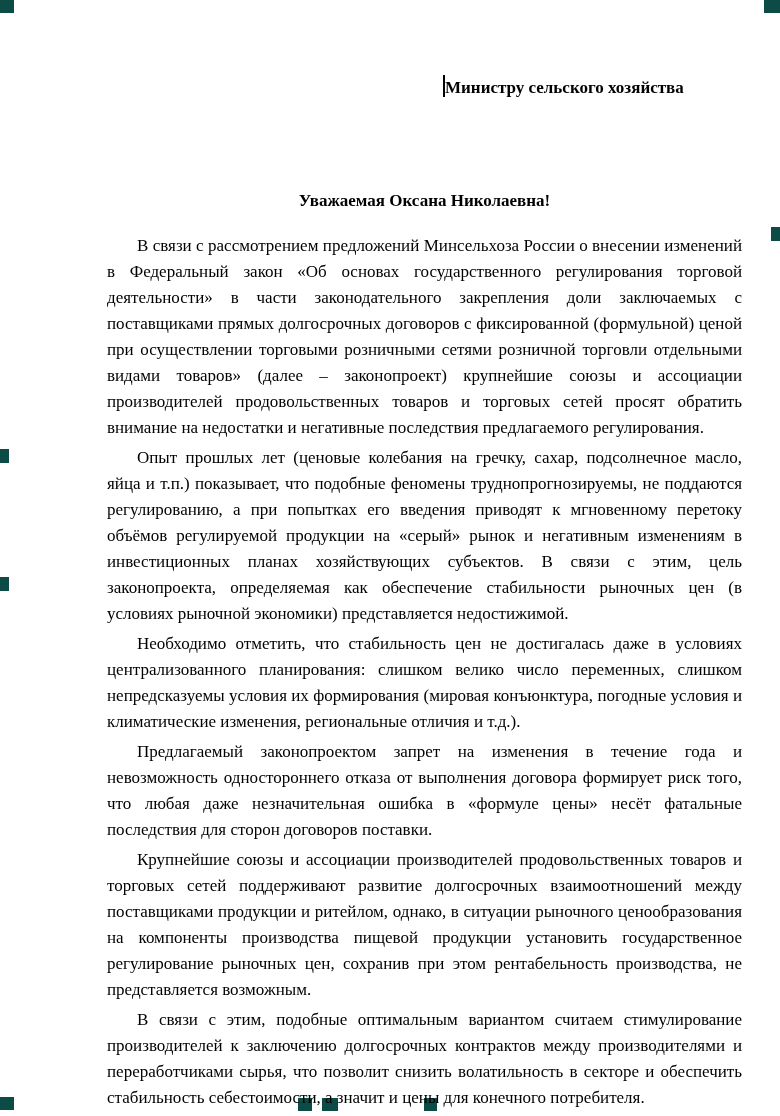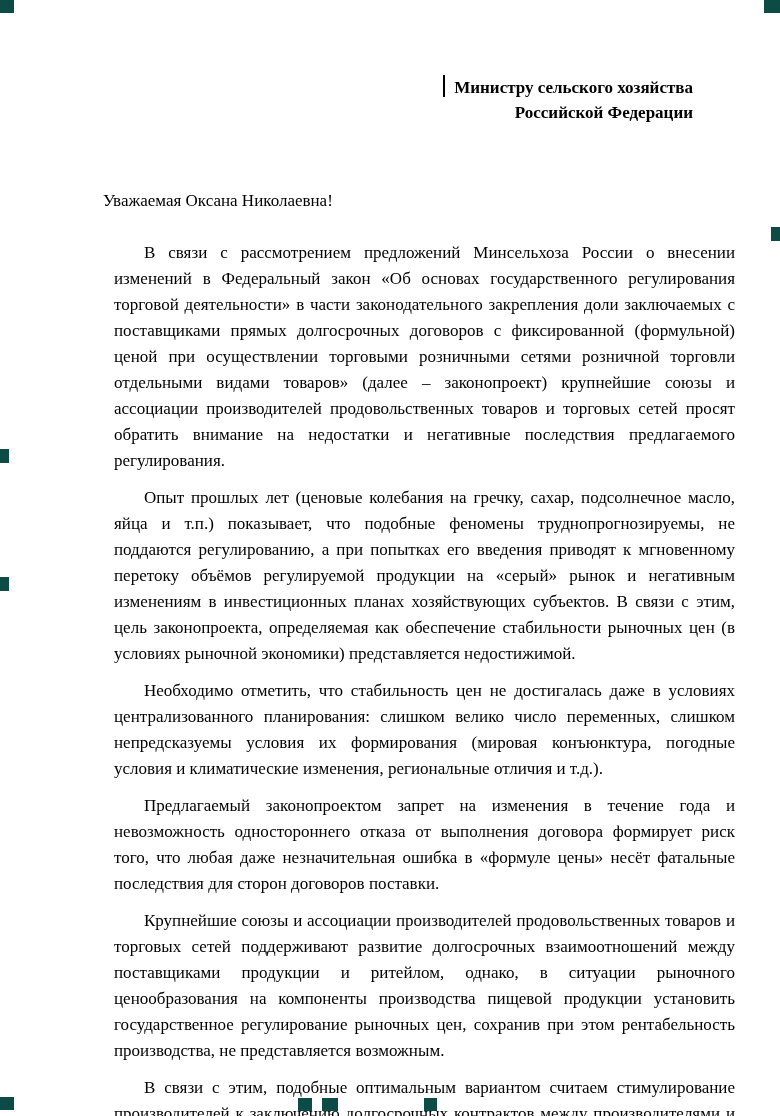--- a/index.html
+++ b/index.html
@@ -14,53 +14,54 @@
     background: #ffffff;
     font-family: "Liberation Serif", serif;
     color: #000000;
     overflow: hidden;
   }
   .recipient-block {
     position: absolute;
     left: 445px;
     top: 75px;
     width: 248px;
-    text-align: right;
+    text-align: left;
     font-weight: bold;
     font-size: 17px;
     line-height: 25px;
   }
   .text-cursor {
     position: absolute;
     left: 443px;
     top: 75px;
     width: 1.5px;
     height: 22px;
     background: #000000;
   }
   .salutation {
     position: absolute;
     left: 103px;
     top: 190px;
     width: 643px;
-    font-weight: normal;
+    text-align: center;
+    font-weight: bold;
     font-size: 17px;
     line-height: 22px;
   }
   .body-text {
     position: absolute;
     left: 103px;
     top: 229px;
     width: 643px;
     font-size: 17px;
     line-height: 26px;
     text-align: justify;
   }
   .body-text p {
-    margin: 11px;
+    margin: 4px;
     padding: 0;
     text-indent: 30px;
   }
   .edge-marker {
     position: absolute;
     background: #0d4b47;
   }
   .m-tl  { left: 0;    top: 6;     width: 14px; height: 13px; }
   .m-tr  { left: 764px; top: 6;    width: 16px; height: 13px; }
   .m-r1  { left: 771px; top: 227px; width: 9px;  height: 14px; }
@@ -83,21 +84,20 @@
   <div class="edge-marker m-l2"></div>
   <div class="edge-marker m-bl"></div>
   <div class="edge-marker m-bm1"></div>
   <div class="edge-marker m-bm2"></div>
   <div class="edge-marker m-bm3"></div>
 
   <div class="text-cursor"></div>
 
   <div class="recipient-block">
     <div>Министру сельского хозяйства</div>
-    <div>Российской Федерации</div>
   </div>
 
   <div class="salutation">Уважаемая Оксана Николаевна!</div>
 
   <div class="body-text">
     <p>В связи с рассмотрением предложений Минсельхоза России о внесении изменений в Федеральный закон «Об основах государственного регулирования торговой деятельности» в части законодательного закрепления доли заключаемых с поставщиками прямых долгосрочных договоров с фиксированной (формульной) ценой при осуществлении торговыми розничными сетями розничной торговли отдельными видами товаров» (далее – законопроект) крупнейшие союзы и ассоциации производителей продовольственных товаров и торговых сетей просят обратить внимание на недостатки и негативные последствия предлагаемого регулирования.</p>
     <p>Опыт прошлых лет (ценовые колебания на гречку, сахар, подсолнечное масло, яйца и т.п.) показывает, что подобные феномены труднопрогнозируемы, не поддаются регулированию, а при попытках его введения приводят к мгновенному перетоку объёмов регулируемой продукции на «серый» рынок и негативным изменениям в инвестиционных планах хозяйствующих субъектов. В связи с этим, цель законопроекта, определяемая как обеспечение стабильности рыночных цен (в условиях рыночной экономики) представляется недостижимой.</p>
     <p>Необходимо отметить, что стабильность цен не достигалась даже в условиях централизованного планирования: слишком велико число переменных, слишком непредсказуемы условия их формирования (мировая конъюнктура, погодные условия и климатические изменения, региональные отличия и т.д.).</p>
     <p>Предлагаемый законопроектом запрет на изменения в течение года и невозможность одностороннего отказа от выполнения договора формирует риск того, что любая даже незначительная ошибка в «формуле цены» несёт фатальные последствия для сторон договоров поставки.</p>
     <p>Крупнейшие союзы и ассоциации производителей продовольственных товаров и торговых сетей поддерживают развитие долгосрочных взаимоотношений между поставщиками продукции и ритейлом, однако, в ситуации рыночного ценообразования на компоненты производства пищевой продукции установить государственное регулирование рыночных цен, сохранив при этом рентабельность производства, не представляется возможным.</p>

